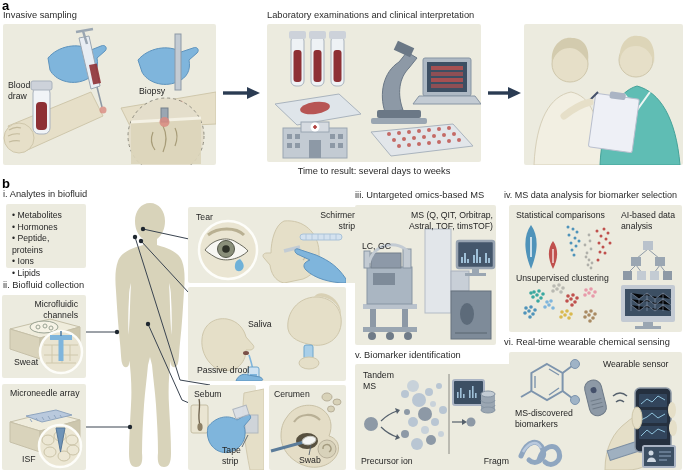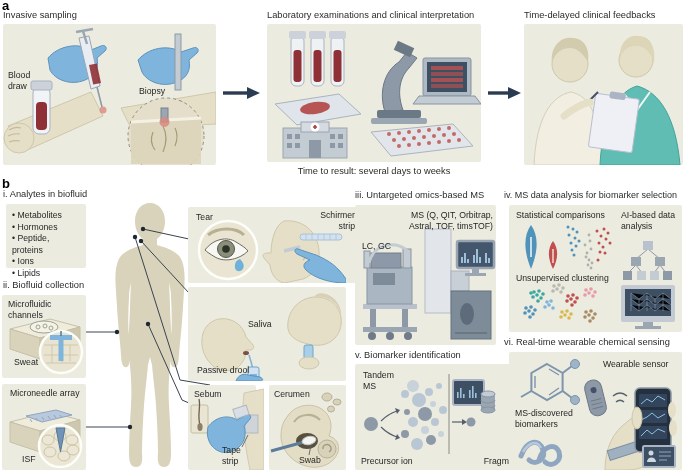--- a/index.html
+++ b/index.html
@@ -16,21 +16,20 @@
   ul.analyte-list li::before{content:"• ";}
 </style>
 </head>
 <body>
 
 <div class="fig">
 
   <div class="panel-label" style="left:2px;top:-2px;">a</div>
   <div class="t" style="left:3px;top:10px;">Invasive sampling</div>
   <div class="t" style="left:267px;top:10px;">Laboratory examinations and clinical interpretation</div>
-  <div class="t" style="left:524px;top:10px;">Time-delayed clinical feedbacks</div>
 
   <div class="box" style="left:3px;top:24px;width:213px;height:141px;">
     <svg class="abs" style="left:0;top:0;" width="213" height="141" viewBox="0 0 213 141">
 
       <path d="M5,102 L88,68 L100,92 L20,128 Z" fill="#e6dfc8" stroke="#cfc7ab" stroke-width="1"></path>
       <circle cx="16" cy="114" r="15" fill="#e6dfc8" stroke="#cfc7ab"></circle>
       <path d="M6,106 q6,-4 12,-2 M5,112 q6,-3 12,-2 M6,118 q6,-2 11,-1" stroke="#c4bb9d" stroke-width="1.2" fill="none"></path>
 
       <rect x="30" y="63" width="17" height="47" rx="6" fill="#f1f4f7" stroke="#a9b2bd"></rect>
       <rect x="33" y="78" width="11" height="28" rx="4" fill="#8e3035"></rect>
@@ -49,21 +48,21 @@
       <path d="M135,36 C145,24 165,20 178,28 L190,24 C194,22 197,26 194,29 L186,36 C188,46 184,54 174,58 C160,64 144,58 139,48 Z" fill="#7fb5dc" stroke="#5e93bd" stroke-width="1"></path>
       <rect x="172" y="10" width="6" height="56" fill="#c3cbd3" stroke="#8d99a6"></rect>
 
       <circle cx="163" cy="112" r="38" fill="#e4decb" stroke="#8f8d80" stroke-width="1" stroke-dasharray="3,3"></circle>
       <path d="M128,98 L198,94 L198,140 L128,140 Z" fill="#dcd5ba" opacity="0.9"></path>
       <path d="M128,98 L198,94" stroke="#f4f1e4" stroke-width="3"></path>
       <path d="M150,108 q-4,10 2,18 m8,-24 q6,12 0,26 m12,-24 q4,8 0,18" stroke="#a79c78" stroke-width="1.2" fill="none"></path>
       <rect x="158" y="84" width="7" height="14" fill="#9aa6b2" stroke="#74808c"></rect>
       <circle cx="161.5" cy="98" r="5" fill="#d98a80" opacity="0.85"></circle>
     </svg>
-    <div class="l" style="left:5px;top:46px;width:42px;">Blood draw</div>
+    <div class="l" style="left:5px;top:56px;width:42px;">Blood draw</div>
     <div class="l" style="left:136px;top:62px;">Biopsy</div>
   </div>
 
   <svg class="abs" style="left:223px;top:86px;" width="38" height="14" viewBox="0 0 38 14">
     <path d="M0,7 H26" stroke="#2a3b52" stroke-width="3.4"></path>
     <path d="M24,1 L37,7 L24,13 Z" fill="#2a3b52"></path>
   </svg>
 
   <div class="box" style="left:267px;top:24px;width:214px;height:138px;">
     <svg class="abs" style="left:0;top:0;" width="214" height="138" viewBox="0 0 214 138">
@@ -213,21 +212,21 @@
       <ellipse cx="42" cy="32" rx="14" ry="6" fill="#f6f3e6" stroke="#9aa394"></ellipse>
       <circle cx="36" cy="32" r="2" fill="none" stroke="#9aa394"></circle>
       <circle cx="43" cy="31" r="2" fill="none" stroke="#9aa394"></circle>
       <circle cx="49" cy="33" r="2" fill="none" stroke="#9aa394"></circle>
       <circle cx="59" cy="57" r="21" fill="#e9e4d1" stroke="#fdfdf9" stroke-width="2.5"></circle>
       <path d="M42,50 h34 M42,60 h34 M44,68 h30 M50,50 v18 M60,50 v18 M68,50 v16" stroke="#cfc8ac" stroke-width="1"></path>
       <rect x="48" y="40" width="22" height="5" fill="#7fb5dc"></rect>
       <rect x="56.5" y="40" width="5" height="26" fill="#7fb5dc"></rect>
       <path d="M59,41 L59,36" stroke="#4d7ba3" stroke-width="1.5"></path>
     </svg>
-    <div class="l" style="left:6px;top:4px;width:70px;">Microfluidic channels</div>
+    <div class="l" style="left:6px;top:4px;width:70px;text-align:right;">Microfluidic channels</div>
     <div class="l" style="left:12px;top:62px;">Sweat</div>
   </div>
 
   <div class="box" style="left:2px;top:384px;width:84px;height:86px;">
     <svg class="abs" style="left:0;top:0;" width="84" height="86" viewBox="0 0 84 86">
       <path d="M8,38 L48,28 L78,36 L38,47 Z" fill="#efecdc" stroke="#c6c0a8"></path>
       <path d="M8,38 L38,47 L38,68 L8,58 Z" fill="#d9d3bb" stroke="#c6c0a8"></path>
       <path d="M38,47 L78,36 L78,56 L38,68 Z" fill="#cdc7ae" stroke="#c6c0a8"></path>
       <path d="M24,32 L54,26 L70,31 L40,38 Z" fill="#b9c9dd" stroke="#8fa5bf"></path>
       <path d="M28,35 l2,3 M34,34 l2,3 M40,33 l2,3 M46,32 l2,3 M52,31 l2,3 M58,31 l2,3" stroke="#8fa5bf" stroke-width="1"></path>

